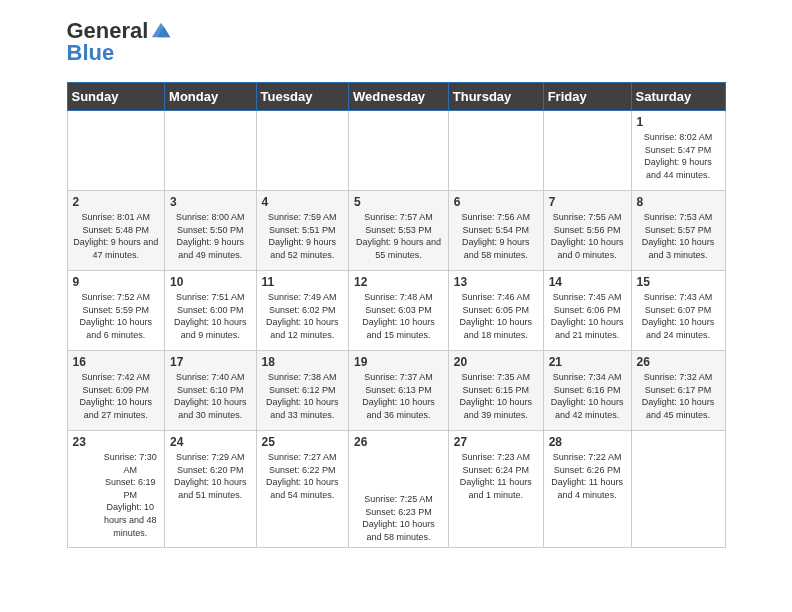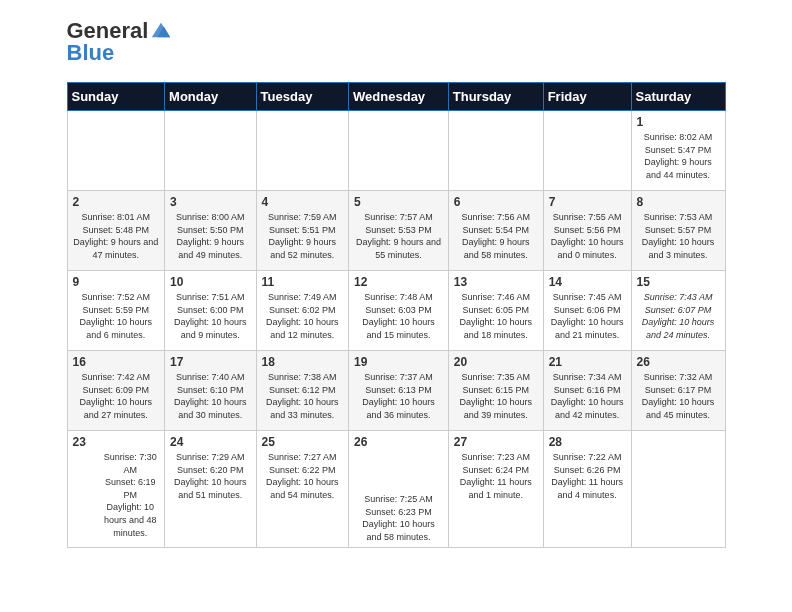--- a/index.html
+++ b/index.html
@@ -42,21 +42,21 @@
     .calendar-subtitle {
       font-size: 14px;
       color: #555;
     }
     .calendar-table {
       width: 100%;
       border-collapse: collapse;
       border: 1px solid #ccc;
     }
     .calendar-table th {
-      background-color: #0f172a;
+      background-color: #404040;
       color: white;
       font-size: 13px;
       font-weight: bold;
       padding: 6px 4px;
       text-align: left;
       border: 1px solid #2a6eb4;
     }
     .calendar-table td {
       border: 1px solid #ccc;
       vertical-align: top;
@@ -215,21 +215,21 @@
 Daylight: 10 hours and 18 minutes.</div>
           </td>
           <td>
             <span class="day-number">14</span>
             <div class="day-info" style="white-space: pre-line;">Sunrise: 7:45 AM
 Sunset: 6:06 PM
 Daylight: 10 hours and 21 minutes.</div>
           </td>
           <td>
             <span class="day-number">15</span>
-            <div class="day-info" style="white-space: pre-line; font-style: italic;">Sunrise: 7:43 AM
+            <div class="day-info" style="white-space: pre-line;">Sunrise: 7:43 AM
 Sunset: 6:07 PM
 Daylight: 10 hours and 24 minutes.</div>
           </td>
         </tr>
         <tr>
           <td>
             <span class="day-number">16</span>
             <div class="day-info" style="white-space: pre-line;">Sunrise: 7:42 AM
 Sunset: 6:09 PM
 Daylight: 10 hours and 27 minutes.</div>

